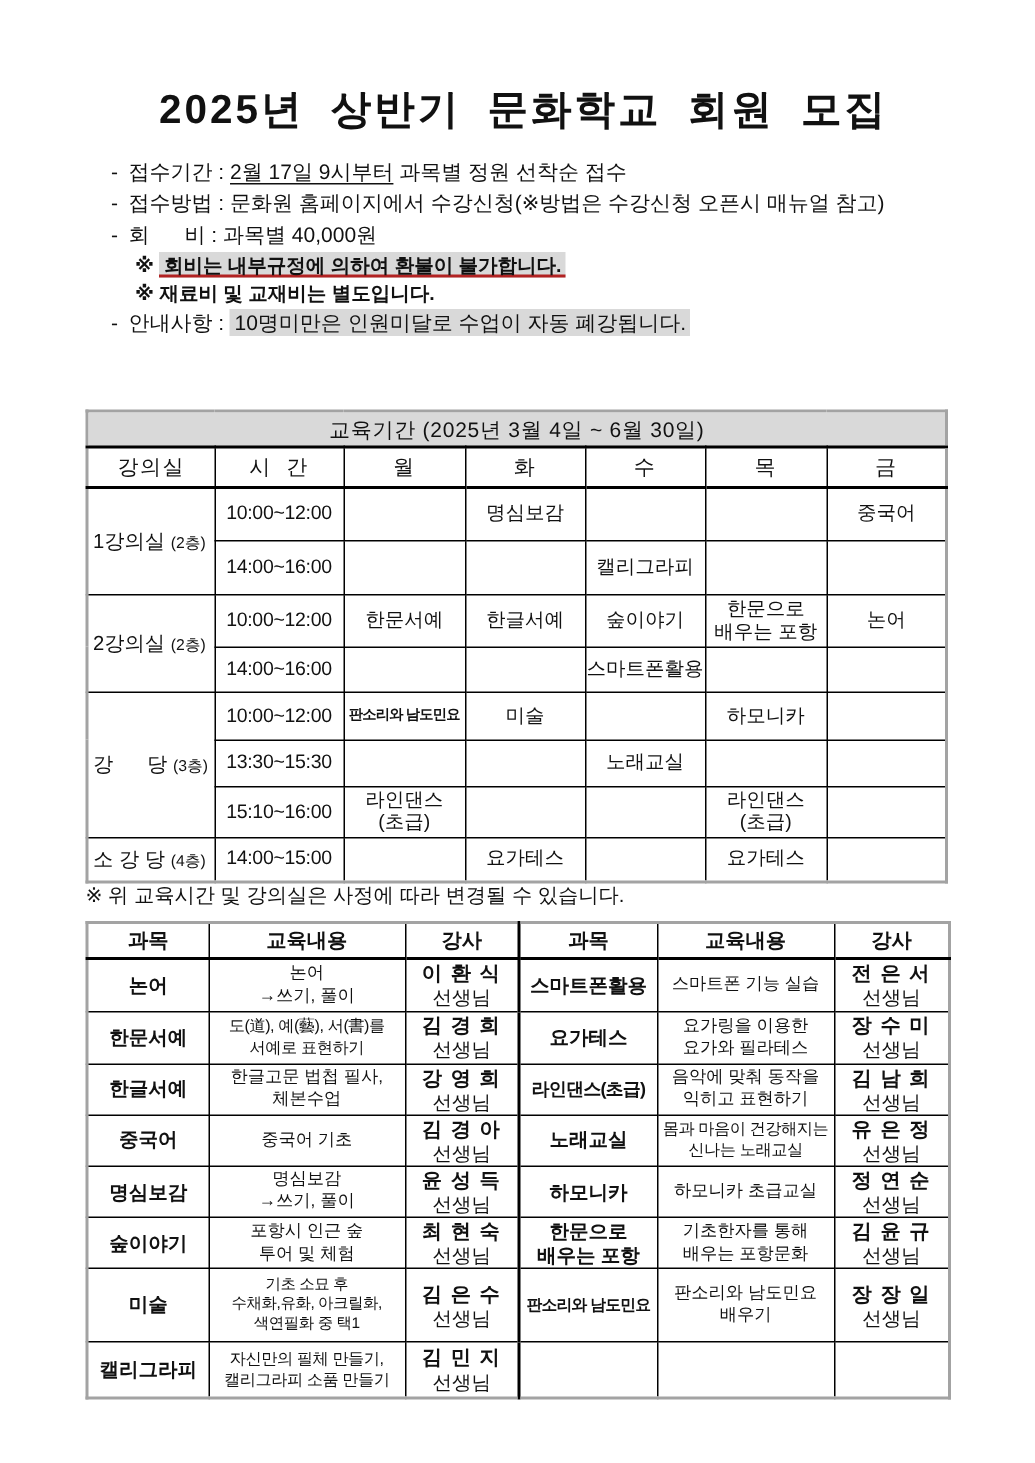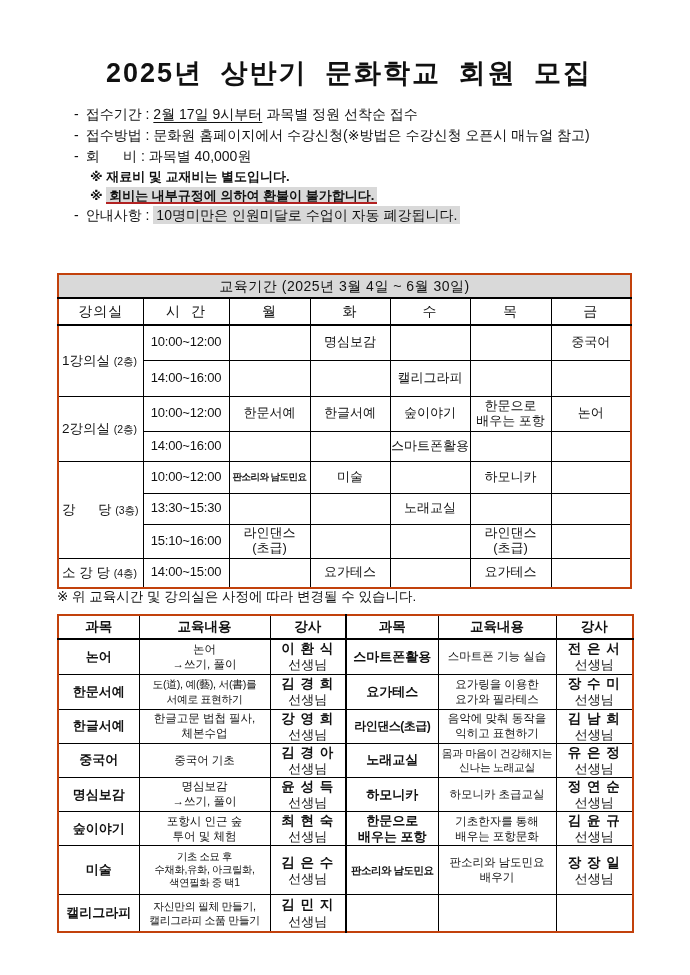--- a/index.html
+++ b/index.html
@@ -13,21 +13,21 @@
   .b{line-height:21px;white-space:pre;}
   .b .dash{margin-right:7px;}
   .lbl{white-space:pre;}
   .colon{white-space:pre;}
   .u{text-decoration:underline;text-underline-offset:3px;}
   .sub{margin-left:16px;line-height:19px;font-size:13px;font-weight:bold;}
   .hl{background:#d9d9d9;padding:1px 3px;}
   .hl-red{background:#d9d9d9;padding:1px 3px;box-shadow:inset 0 -2px 0 0 #b22222;}
 
   table{border-collapse:collapse;table-layout:fixed;position:absolute;left:57px;
-        border:2px solid #c2410c;background:#fff;}
+        border:2px solid #a3a3a3;background:#fff;}
   td,th{border:1px solid #000;text-align:center;vertical-align:middle;padding:0;overflow:hidden;}
 
   
   .t1{top:273px;width:573px;}
   .t1 .cap td{background:#d9d9d9;font-size:14px;height:22px;border-bottom:2px solid #000;letter-spacing:0.5px;}
   .t1 .hdr td{font-size:14px;height:25px;border-bottom:2px solid #000;letter-spacing:1px;white-space:pre;}
   .t1 td{font-size:13px;white-space:pre-line;line-height:1.15;}
   .t1 .room{text-align:left;padding-left:3px;white-space:pre;font-size:13.5px;}
   .t1 .floor{font-size:10.5px;}
   .t1 .time{font-size:13px;letter-spacing:-0.2px;}
@@ -56,22 +56,22 @@
 <body>
 
 <div class="page">
 
   <div class="title">2025년 상반기 문화학교 회원 모집</div>
 
   <div class="bullets">
     <div class="b"><span class="dash">-</span><span class="lbl">접수기간</span><span class="colon"> : </span><span class="u">2월 17일 9시부터</span><span> 과목별 정원 선착순 접수</span></div>
     <div class="b"><span class="dash">-</span><span class="lbl">접수방법</span><span class="colon"> : </span><span>문화원 홈페이지에서 수강신청(※방법은 수강신청 오픈시 매뉴얼 참고)</span></div>
     <div class="b"><span class="dash">-</span><span class="lbl">회      비</span><span class="colon"> : </span><span>과목별 40,000원</span></div>
+    <div class="b sub"><span>※ </span><span class="hl-red">회비는 내부규정에 의하여 환불이 불가합니다.</span></div>
     <div class="b sub"><span>※ 재료비 및 교재비는 별도입니다.</span></div>
-    <div class="b sub"><span>※ </span><span class="hl-red">회비는 내부규정에 의하여 환불이 불가합니다.</span></div>
     <div class="b"><span class="dash">-</span><span class="lbl">안내사항</span><span class="colon"> : </span><span class="hl">10명미만은 인원미달로 수업이 자동 폐강됩니다.</span></div>
   </div>
 
   <table class="t1">
     <colgroup>
         <col style="width:85px">
         <col style="width:86px">
         <col style="width:81px">
         <col style="width:80px">
         <col style="width:80px">

